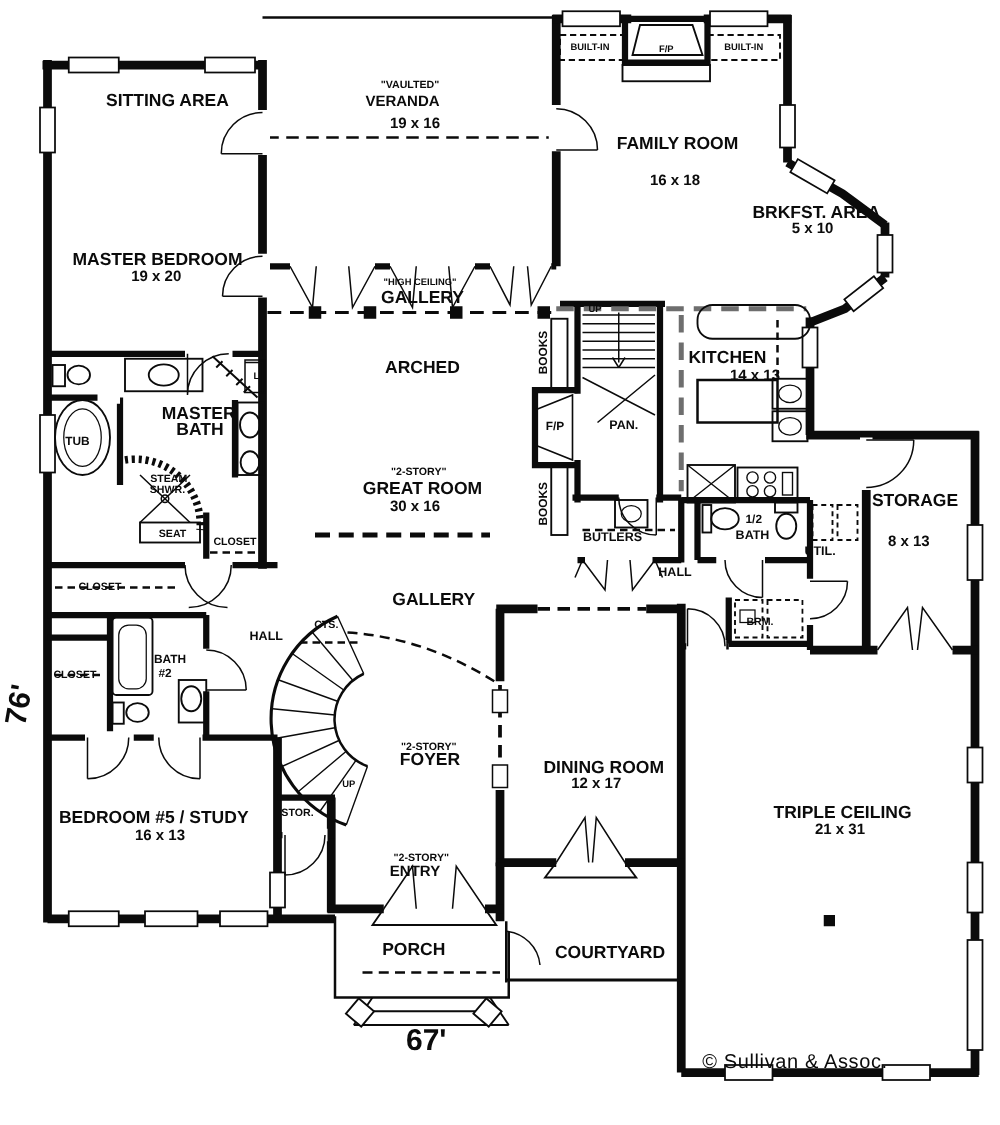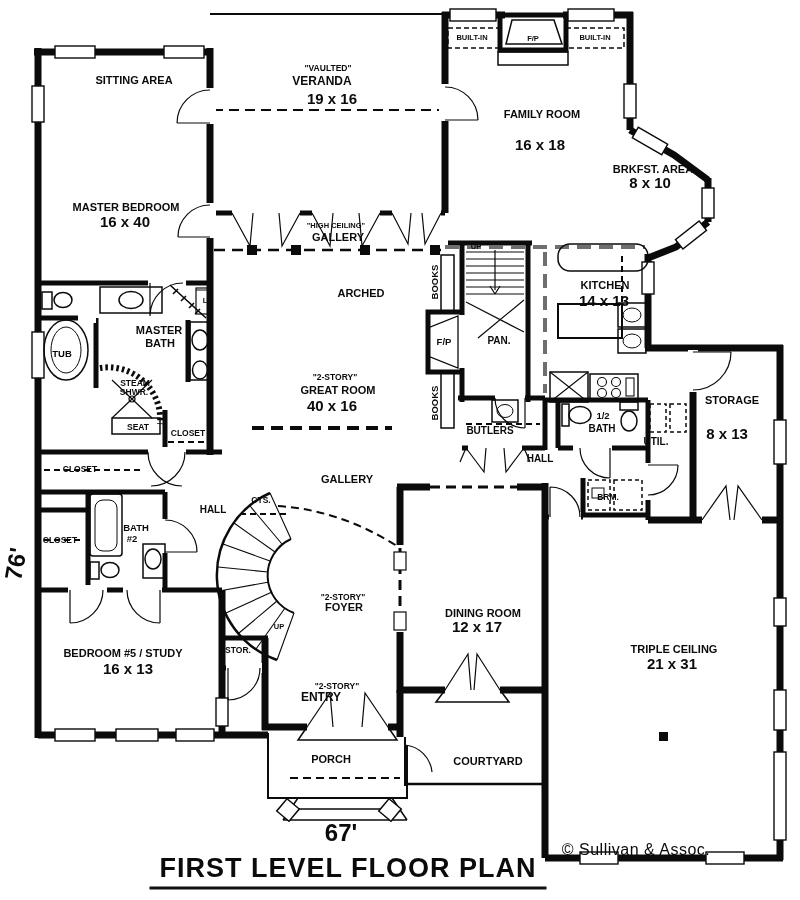--- a/index.html
+++ b/index.html
@@ -2,21 +2,21 @@
 <html><head>
 <meta charset="utf-8">
 <style>
   html,body{margin:0;padding:0;background:#fff;}
   .stage{position:relative;width:800px;height:900px;background:#fff;overflow:hidden;
          font-family:"Liberation Sans",sans-serif;}
   .stage svg{position:absolute;left:0;top:0;}
   .lbl{position:absolute;transform:translate(-50%,-50%);white-space:nowrap;
        font-weight:bold;color:#0b0b0b;font-size:11px;text-align:center;line-height:1;}
   .fs7{font-size:7.5px}.fs8{font-size:8.5px}.fs9{font-size:9.5px}.fs10{font-size:10px}
-  .fs11{font-size:11px}.fs12{font-size:12px}.fs13{font-size:15px}
+  .fs11{font-size:14px}.fs12{font-size:12px}.fs13{font-size:12px}
   .fs16{font-size:16px}.fs22{font-size:24px}
   .rot270{transform:translate(-50%,-50%) rotate(-90deg)}
   .rot76{transform:translate(-50%,-50%) rotate(-80deg)}
   .normal{font-weight:400;letter-spacing:.5px}
   .title{font-size:27px;letter-spacing:1px;border-bottom:3px solid #111;padding:0 10px 5px 10px;}
 </style>
 </head>
 <body>
 
 <div class="stage">
@@ -290,44 +290,44 @@
 <div class="lbl fs11" style="left:134px;top:80px">SITTING AREA</div>
 <div class="lbl fs8" style="left:328px;top:68px">"VAULTED"</div>
 <div class="lbl fs12" style="left:322px;top:81px">VERANDA</div>
 <div class="lbl fs13" style="left:332px;top:98px">19 x 16</div>
 <div class="lbl fs7" style="left:472px;top:38px">BUILT-IN</div>
 <div class="lbl fs7" style="left:533px;top:39px">F/P</div>
 <div class="lbl fs7" style="left:595px;top:38px">BUILT-IN</div>
 <div class="lbl fs11" style="left:542px;top:114px">FAMILY ROOM</div>
 <div class="lbl fs13" style="left:540px;top:144px">16 x 18</div>
 <div class="lbl fs11" style="left:653px;top:169px">BRKFST. AREA</div>
-<div class="lbl fs13" style="left:650px;top:182px">8 x 10</div>
+<div class="lbl fs13" style="left:650px;top:182px">5 x 10</div>
 <div class="lbl fs11" style="left:126px;top:207px">MASTER BEDROOM</div>
-<div class="lbl fs13" style="left:125px;top:221px">16 x 40</div>
+<div class="lbl fs13" style="left:125px;top:221px">19 x 20</div>
 <div class="lbl fs7" style="left:336px;top:226px">"HIGH CEILING"</div>
 <div class="lbl fs11" style="left:338px;top:237px">GALLERY</div>
-<div class="lbl fs11" style="left:361px;top:293px">ARCHED</div>
-<div class="lbl fs11" style="left:605px;top:285px">KITCHEN</div>
+<div class="lbl fs11" style="left:338px;top:293px">ARCHED</div>
+<div class="lbl fs11" style="left:582px;top:285px">KITCHEN</div>
 <div class="lbl fs13" style="left:604px;top:300px">14 x 13</div>
 <div class="lbl fs9 rot270" style="left:435px;top:282px">BOOKS</div>
 <div class="lbl fs9 rot270" style="left:435px;top:403px">BOOKS</div>
 <div class="lbl fs9" style="left:444px;top:342px">F/P</div>
 <div class="lbl fs10" style="left:499px;top:341px">PAN.</div>
 <div class="lbl fs7" style="left:476px;top:247px">UP</div>
 <div class="lbl fs11" style="left:159px;top:330px">MASTER</div>
 <div class="lbl fs11" style="left:160px;top:343px">BATH</div>
 <div class="lbl fs9" style="left:62px;top:354px">TUB</div>
 <div class="lbl fs8" style="left:135px;top:383px">STEAM</div>
 <div class="lbl fs8" style="left:134px;top:392px">SHWR.</div>
 <div class="lbl fs8" style="left:138px;top:427px">SEAT</div>
 <div class="lbl fs8" style="left:188px;top:433px">CLOSET</div>
 <div class="lbl fs7" style="left:205px;top:301px">L</div>
 <div class="lbl fs8" style="left:335px;top:377px">"2-STORY"</div>
 <div class="lbl fs11" style="left:338px;top:390px">GREAT ROOM</div>
-<div class="lbl fs13" style="left:332px;top:405px">40 x 16</div>
+<div class="lbl fs13" style="left:332px;top:405px">30 x 16</div>
 <div class="lbl fs10" style="left:490px;top:431px">BUTLERS</div>
 <div class="lbl fs9" style="left:603px;top:416px">1/2</div>
 <div class="lbl fs10" style="left:602px;top:429px">BATH</div>
 <div class="lbl fs10" style="left:656px;top:442px">UTIL.</div>
 <div class="lbl fs11" style="left:732px;top:400px">STORAGE</div>
 <div class="lbl fs13" style="left:727px;top:433px">8 x 13</div>
 <div class="lbl fs10" style="left:540px;top:459px">HALL</div>
 <div class="lbl fs8" style="left:608px;top:497px">BRM.</div>
 <div class="lbl fs8" style="left:80px;top:469px">CLOSET</div>
 <div class="lbl fs8" style="left:60px;top:540px">CLOSET</div>
@@ -338,24 +338,23 @@
 <div class="lbl fs7" style="left:279px;top:627px">UP</div>
 <div class="lbl fs8" style="left:238px;top:650px">STOR.</div>
 <div class="lbl fs11" style="left:347px;top:479px">GALLERY</div>
 <div class="lbl fs8" style="left:343px;top:597px">"2-STORY"</div>
 <div class="lbl fs11" style="left:344px;top:607px">FOYER</div>
 <div class="lbl fs11" style="left:483px;top:613px">DINING ROOM</div>
 <div class="lbl fs13" style="left:477px;top:626px">12 x 17</div>
 <div class="lbl fs11" style="left:123px;top:653px">BEDROOM #5 / STUDY</div>
 <div class="lbl fs13" style="left:128px;top:668px">16 x 13</div>
 <div class="lbl fs8" style="left:337px;top:686px">"2-STORY"</div>
-<div class="lbl fs12" style="left:321px;top:697px">ENTRY</div>
+<div class="lbl fs12" style="left:332px;top:697px">ENTRY</div>
 <div class="lbl fs11" style="left:331px;top:759px">PORCH</div>
 <div class="lbl fs11" style="left:488px;top:761px">COURTYARD</div>
 <div class="lbl fs11" style="left:674px;top:649px">TRIPLE CEILING</div>
 <div class="lbl fs13" style="left:672px;top:663px">21 x 31</div>
 
 <div class="lbl fs22" style="left:341px;top:833px">67'</div>
 <div class="lbl fs22 rot76" style="left:16px;top:564px">76'</div>
 <div class="lbl fs16 normal" style="left:636px;top:850px">© Sullivan &amp; Assoc.</div>
-<div class="lbl title" style="left:348px;top:872px">FIRST LEVEL FLOOR PLAN</div>
 
 </div>
 
 </body></html>

